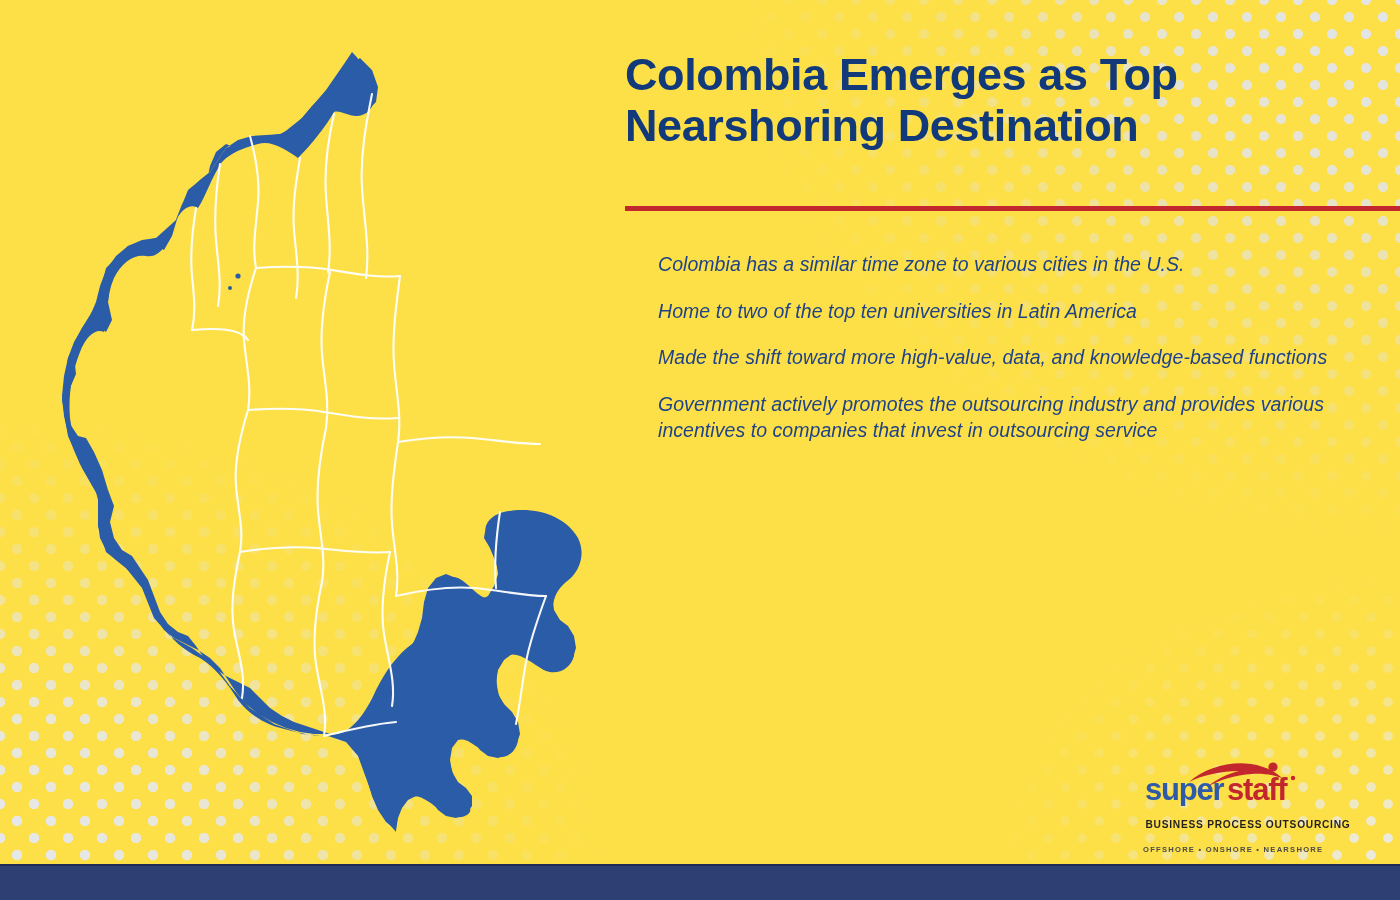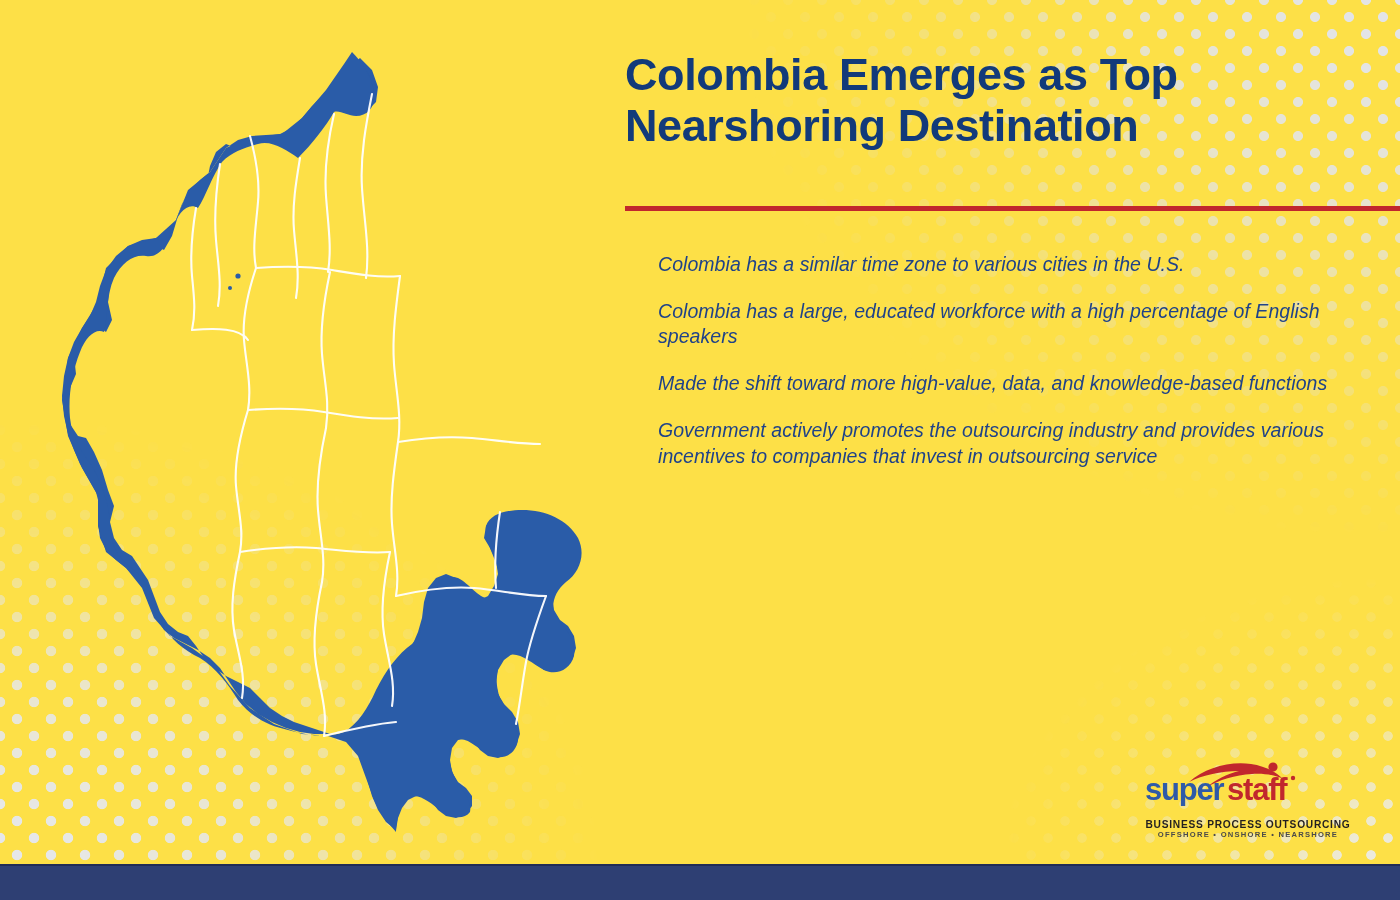--- a/index.html
+++ b/index.html
@@ -143,26 +143,26 @@
   #logo-mark svg { display: block; }
   .logo-line1 {
     text-align: center;
     font-size: 10.2px;
     font-weight: bold;
     letter-spacing: 0.75px;
     color: #231f20;
     margin-top: 13px;
   }
   .logo-line2 {
-    text-align: center;
+    text-align: left;
     font-size: 7.6px;
     font-weight: bold;
     letter-spacing: 1.25px;
     color: #4a4a4a;
-    margin-top: 0;
+    margin-top: 15px;
   }
 
   
   #bottom-bar {
     position: absolute;
     left: 0;
     bottom: 0;
     width: 1400px;
     height: 34px;
     background: #2E3F73;
@@ -297,21 +297,21 @@
   </div>
 
   <div id="content">
     <h1 id="title">Colombia Emerges as Top Nearshoring Destination</h1>
   </div>
 
   <div id="red-rule"></div>
 
   <div id="bullets">
     <p class="bullet">Colombia has a similar time zone to various cities in the U.S.</p>
-    <p class="bullet">Colombia has a large, educated workforce with a high percentage of English speakers</p>
+    <p class="bullet">Home to two of the top ten universities in Latin America</p>
     <p class="bullet">Made the shift toward more high-value, data, and knowledge-based functions</p>
     <p class="bullet">Government actively promotes the outsourcing industry and provides various incentives to companies that invest in outsourcing service</p>
   </div>
 
   <div id="logo">
     <div id="logo-mark">
       <svg width="200" height="44" viewBox="0 0 200 44" xmlns="http://www.w3.org/2000/svg">
 
         <path fill="#C1272D" d="
           M 46 20 C 62 6 86 -1 108 2 C 122 4 133 10 140 17

